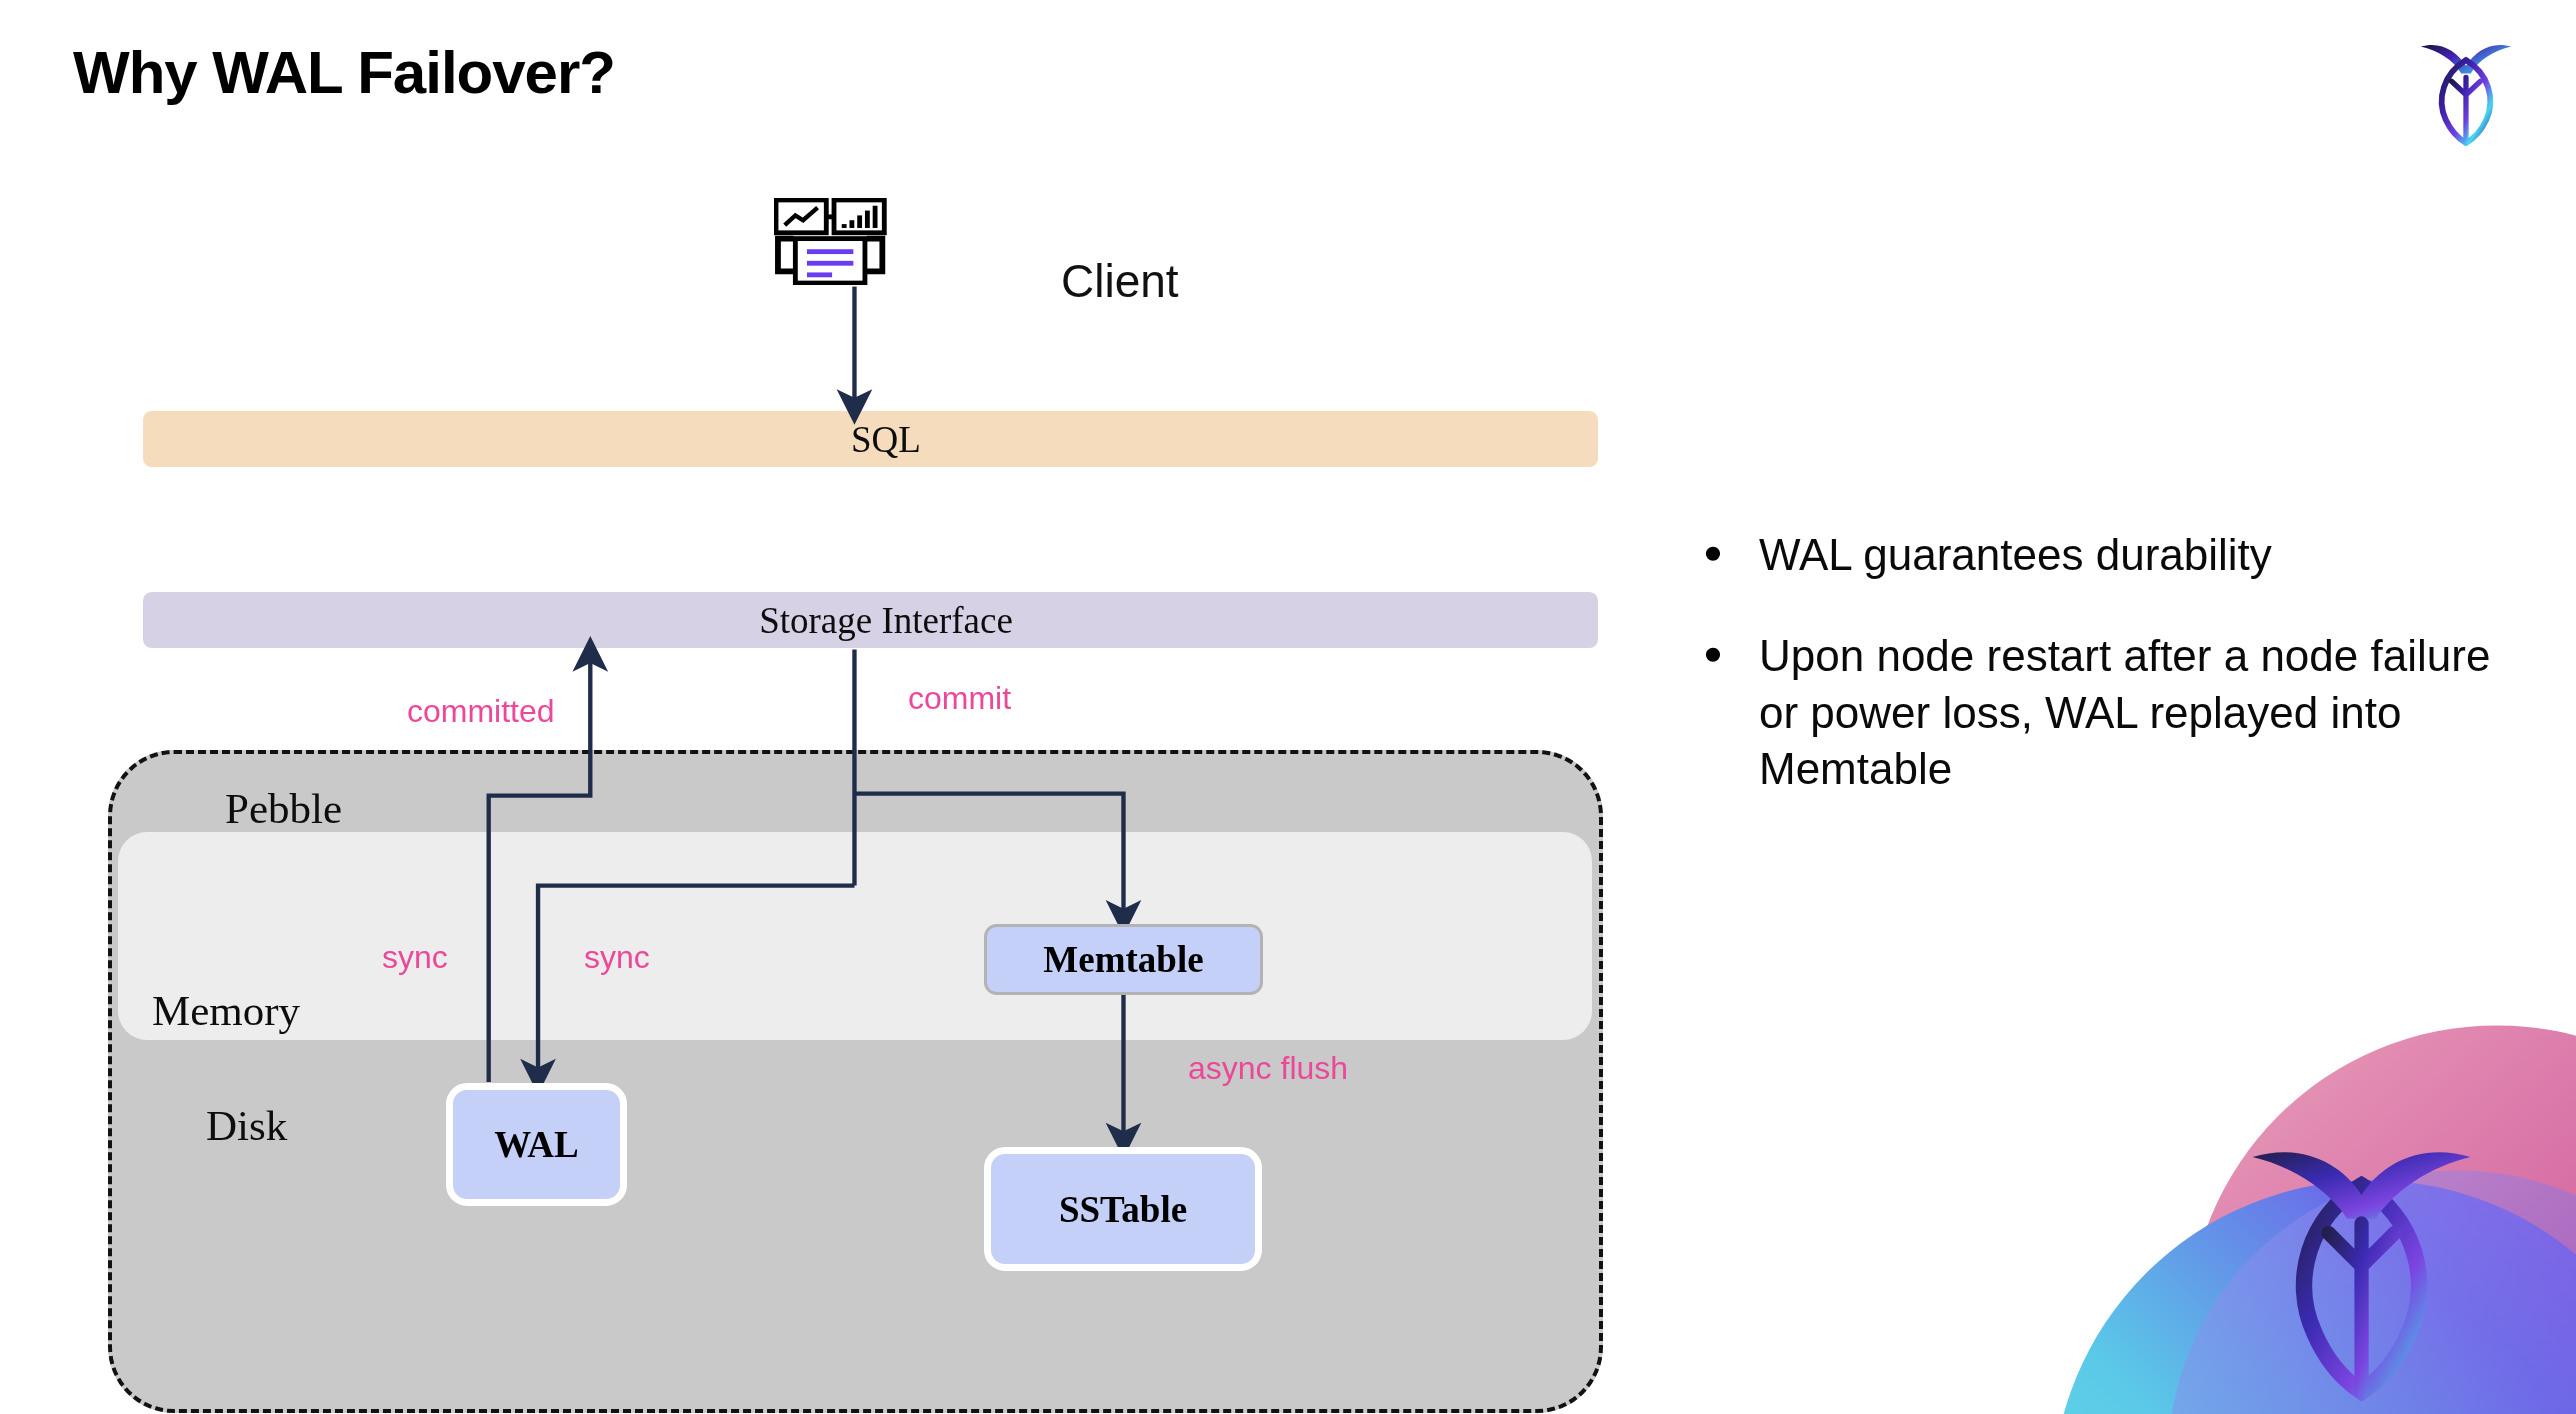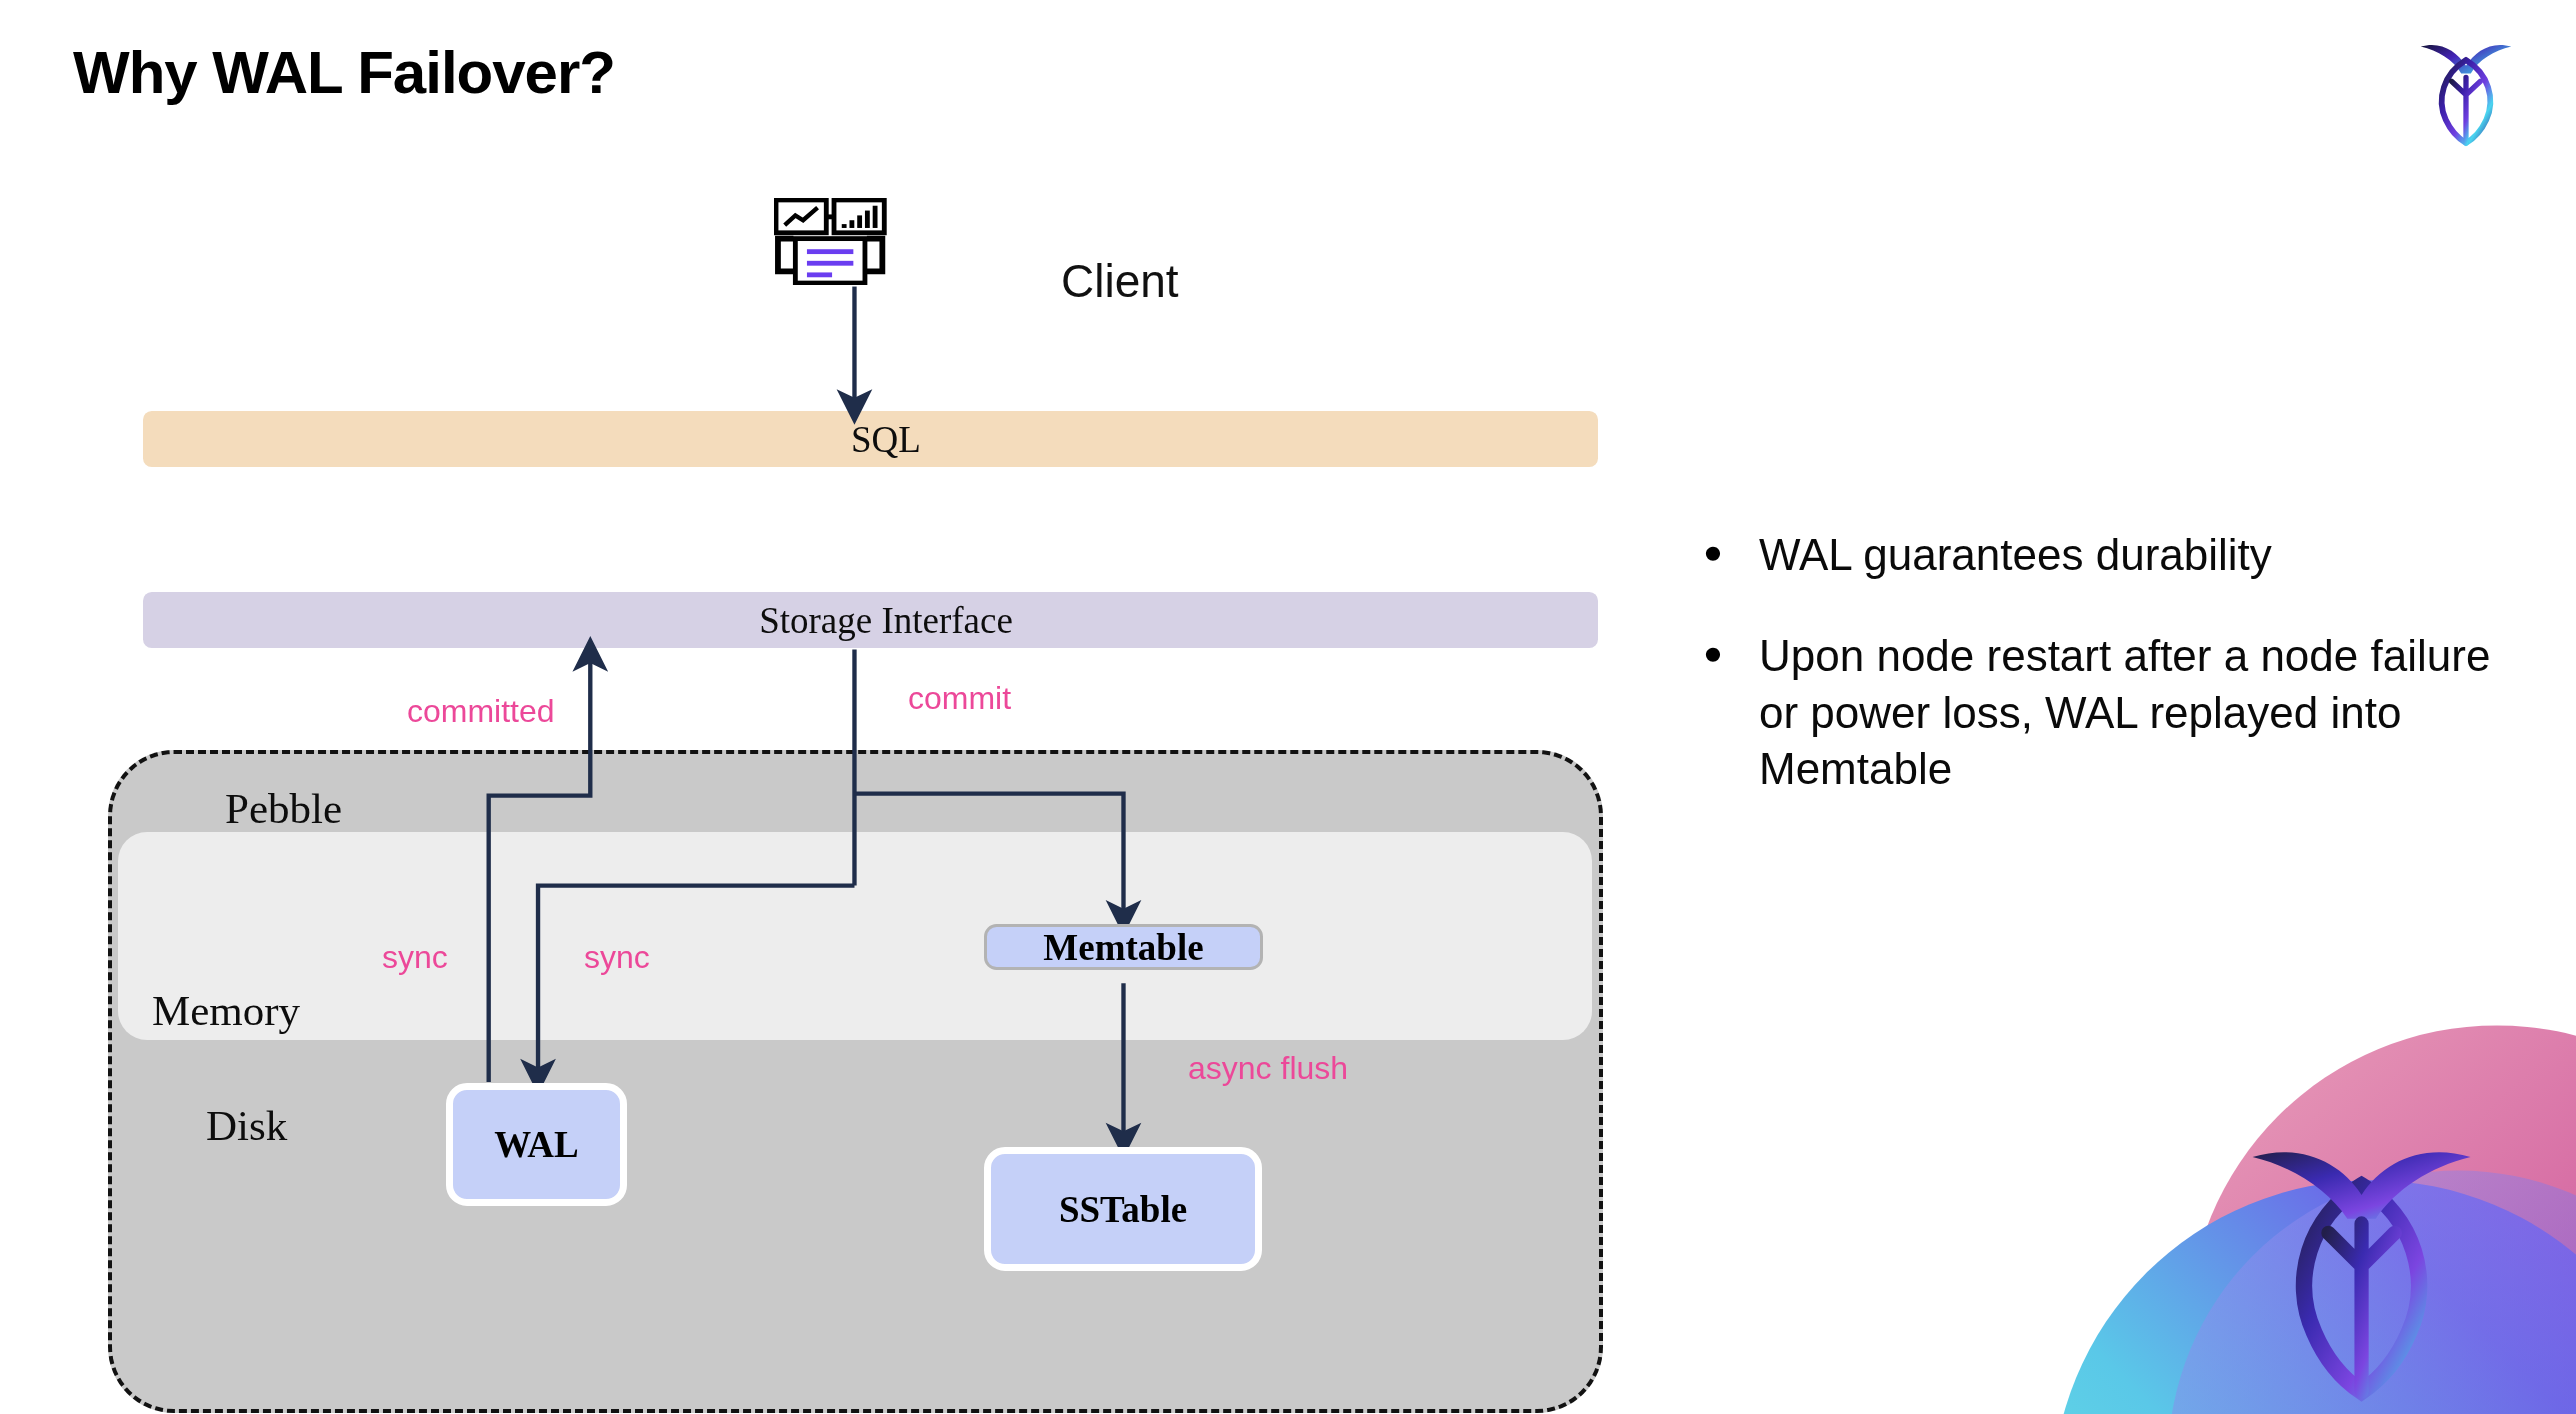--- a/index.html
+++ b/index.html
@@ -59,21 +59,21 @@
   #label-pebble{left:225px;top:784px;}
   #label-memory{left:152px;top:986px;text-align:right;}
   #label-disk{left:206px;top:1101px;}
 
   
   .node-box{
     position:absolute;display:flex;align-items:center;justify-content:center;
     background:#c5d0f8;font-family:"Liberation Serif", serif;font-weight:bold;
     font-size:37px;color:#000;box-sizing:border-box;
   }
-  #node-memtable{left:984px;top:924px;width:279px;height:46px;border-radius:12.6px;border:3.9px solid #b3b3b3;}
+  #node-memtable{left:984px;top:924px;width:279px;height:71px;border-radius:12.6px;border:3.9px solid #b3b3b3;}
   #node-wal{left:446px;top:1083px;width:181px;height:123px;border-radius:21px;border:7.7px solid #ffffff;}
   #node-sstable{left:984px;top:1147px;width:278px;height:124px;border-radius:21px;border:7.7px solid #ffffff;}
 
   
   .edge-label{
     position:absolute;font-family:"Liberation Sans", sans-serif;
     font-size:32px;color:#ec4899;white-space:nowrap;
   }
   #label-committed{left:407px;top:693px;}
   #label-commit{left:908px;top:680px;}

